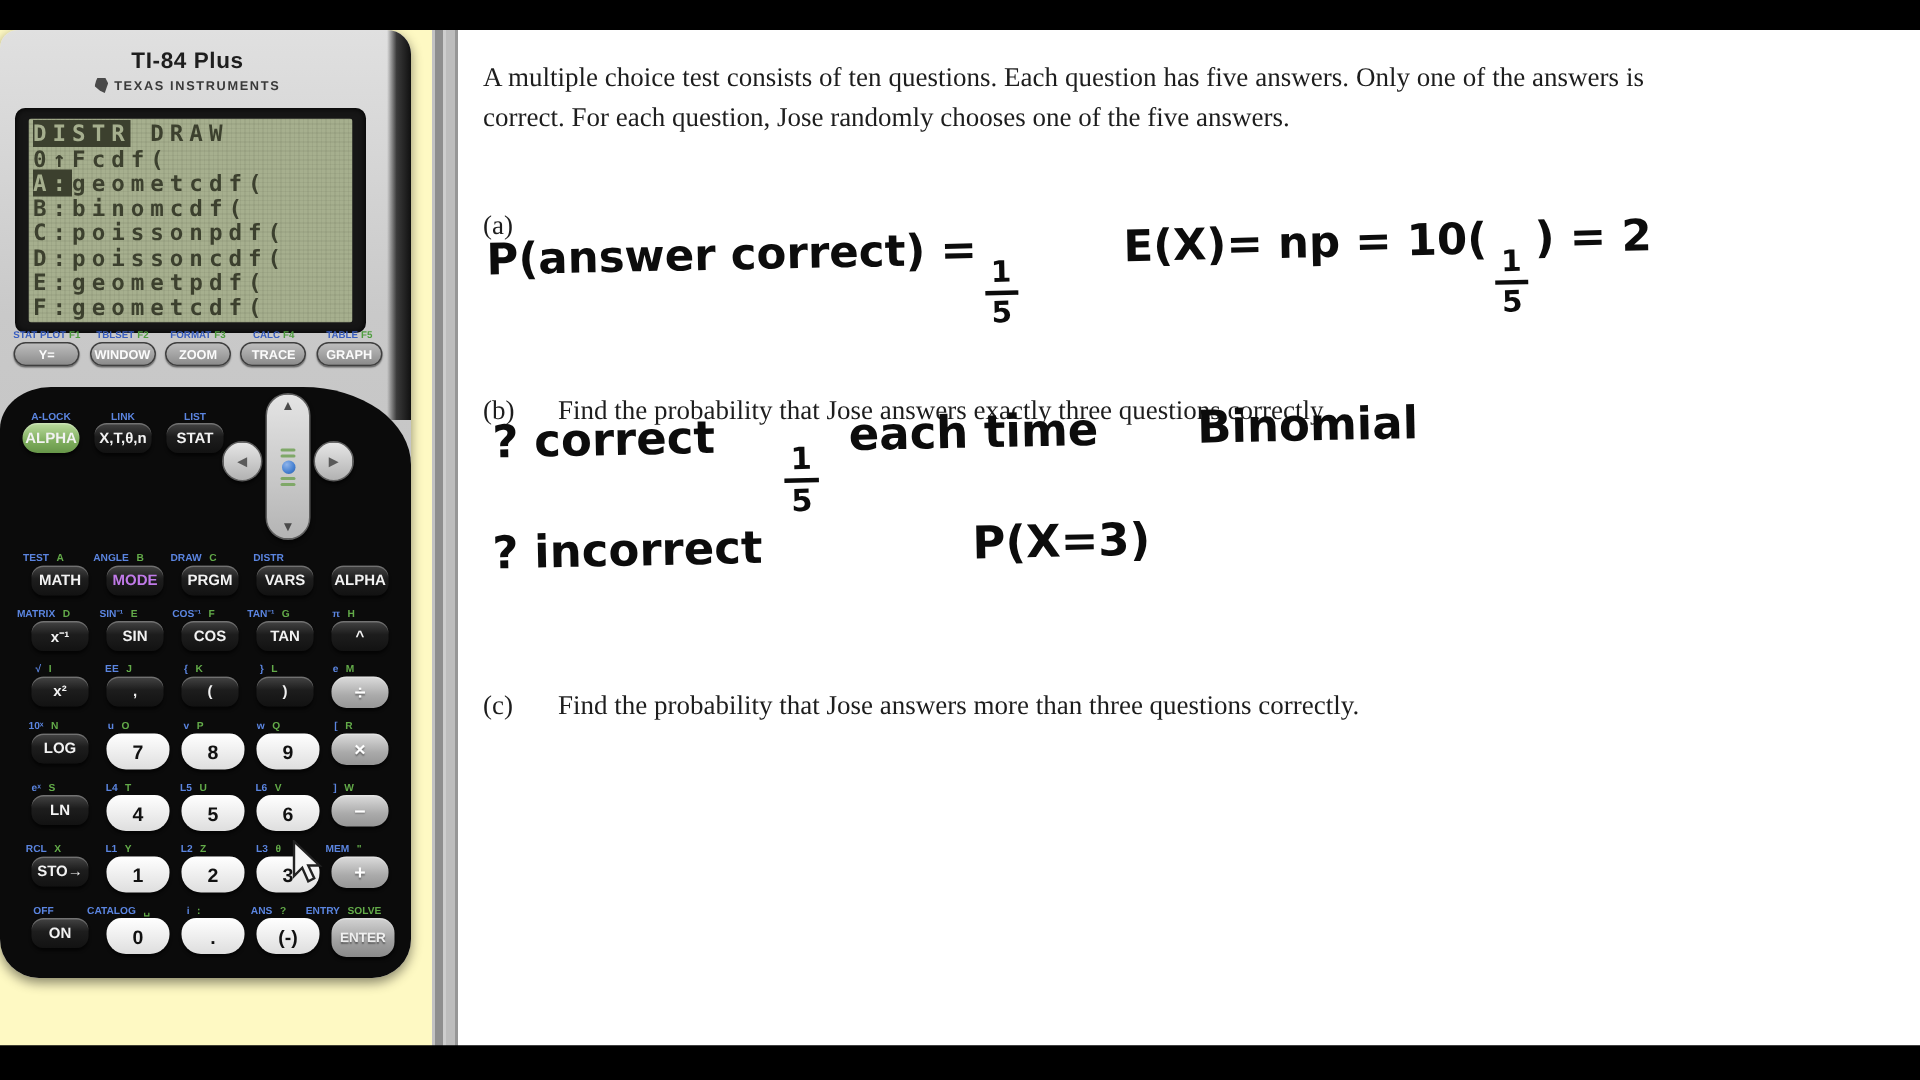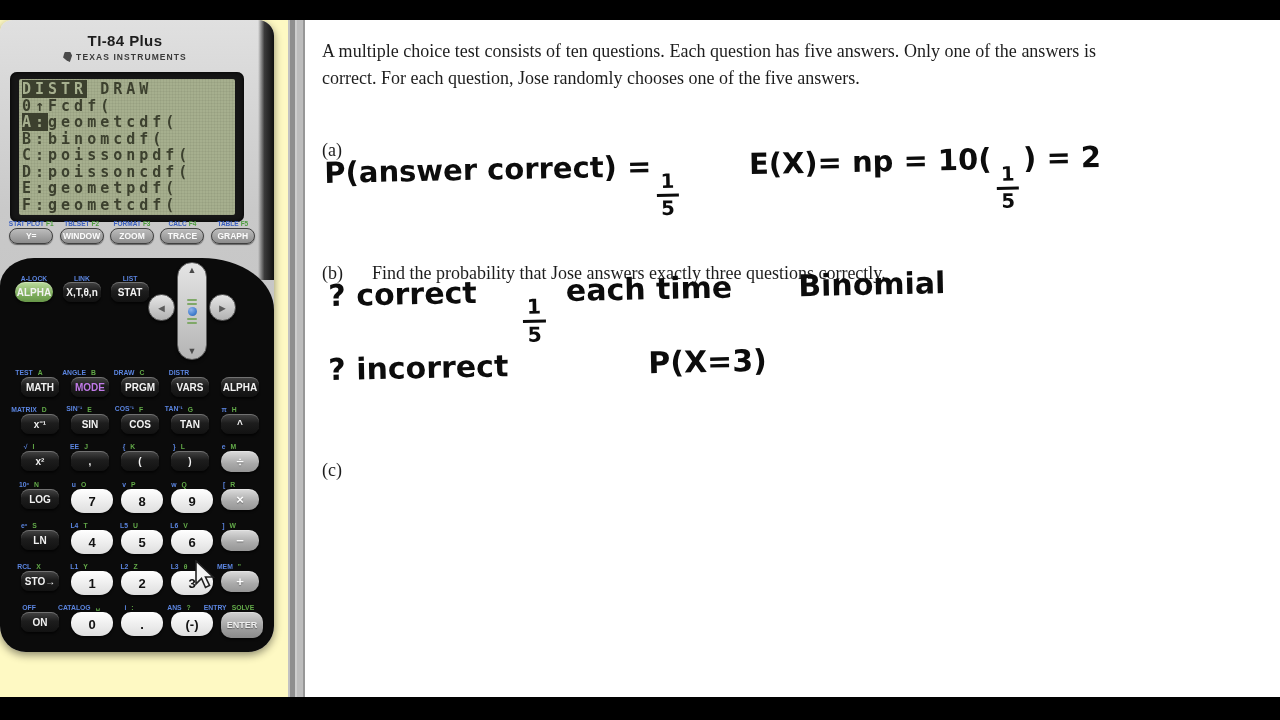--- a/index.html
+++ b/index.html
@@ -537,17 +537,18 @@
           <span class="den">5</span>
         </span><span class="gap-sm">each time</span><span class="gap-lg">Binomial</span>
     </div>
 
     <div class="hw hw-b2">
       <span>? incorrect</span><span class="gap-xl">P(X=3)</span>
     </div>
 
     <div class="q qc">
       <span class="qid">(c)</span>
+      <span>Find the probability that Jose answers more than three questions correctly.</span>
     </div>
   </div>
 
   <div class="bar bottom"></div>
 </div>
 
 </body></html>

